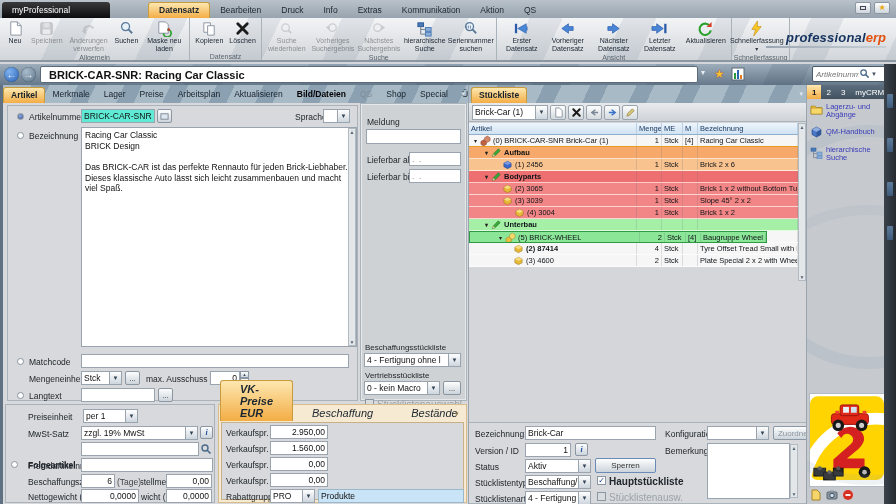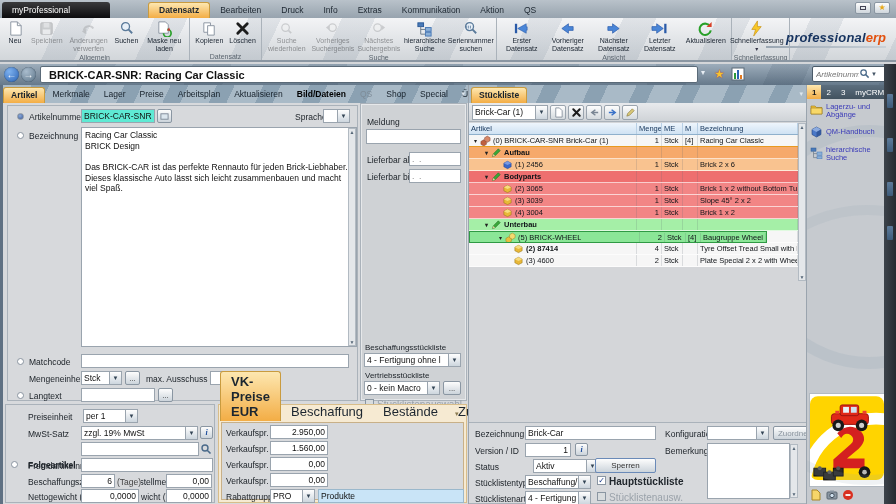--- a/index.html
+++ b/index.html
@@ -79,21 +79,21 @@
   #sideBar::before{content:"";position:absolute;left:-60px;top:40px;width:220px;height:220px;border:12px solid rgba(140,160,180,.18);border-radius:50%;}
   #sideBar::after{content:"";position:absolute;left:-80px;top:120px;width:260px;height:260px;border:10px solid rgba(140,160,180,.14);border-radius:50%;}
   #dockStrip{position:absolute;left:884px;top:64px;width:12px;height:440px;background:linear-gradient(90deg,#3c434b,#252a30);}
   #dockStrip i{display:block;width:6px;height:14px;margin:30px auto 0;background:linear-gradient(#5d7b9a,#3d5b7a);border-radius:1px;}
   .gbox{position:absolute;border:1px solid #aab2ba;background:#d7d9dc;}
   .subpanel{position:absolute;border:1px solid #aab2ba;background:#cfd2d5;box-shadow:0 0 0 1px #e6e8ea inset;}
   textarea.bigtxt{position:absolute;background:#fff;border:1px solid #9aa4ae;font-size:8.5px;color:#111;padding:2px 3px;resize:none;outline:none;white-space:pre-wrap;line-height:1.25;}
   .sbarv{position:absolute;width:8px;background:#e4e7ea;border:1px solid #b2bac2;display:flex;flex-direction:column;justify-content:space-between;align-items:center;font-size:5px;color:#567;}
   
   .ftabs{position:absolute;display:flex;align-items:flex-end;height:16px;}
-  .ftab{padding:2px 10px;font-size:13px;color:#1c2630;}
+  .ftab{padding:2px 19px;font-size:11px;color:#1c2630;font-style:italic;}
   .ftab.active{background:linear-gradient(#fde7b0,#f3ad45);border:1px solid #c99b3f;border-bottom:none;border-radius:3px 3px 0 0;font-weight:bold;}
   
   .bomtoolbar{position:absolute;left:0;top:18px;right:0;height:19px;background:linear-gradient(#e8eaed,#cfd3d7);border-bottom:1px solid #aab2ba;display:flex;align-items:center;padding-left:3px;gap:2px;}
   .tbtn{width:16px;height:15px;background:linear-gradient(#fdfdfd,#d4dade);border:1px solid #9aa4ae;border-radius:2px;display:flex;align-items:center;justify-content:center;}
   .tbtn svg{width:11px;height:11px;}
   .bomhead{position:absolute;left:0;top:38px;width:329px;height:12px;background:linear-gradient(#eef5fc,#cfe2f3);border-bottom:1px solid #8fb0cc;display:grid;grid-template-columns:168px 25px 21px 15px 1fr;font-size:7.5px;color:#16365c;}
   .bomhead div{border-right:1px solid #b8cfe4;padding:1px 2px;overflow:hidden;white-space:nowrap;}
   #bomRows{position:absolute;left:0;top:50px;width:329px;background:#7dd3fc;}
   .brow{display:grid;grid-template-columns:168px 25px 21px 15px 1fr;height:12px;font-size:7.5px;color:#101418;border-bottom:1px solid rgba(255,255,255,.65);}
   .brow>div{overflow:hidden;white-space:nowrap;border-right:1px solid rgba(90,100,110,.18);display:flex;align-items:center;padding:0 2px;}
@@ -651,21 +651,21 @@
               </svg>
             </span>
             <span class="atext">(3) 3039</span>
           </div>
           <div class="c-menge">1</div>
           <div class="c-me">Stck</div>
           <div class="c-m"></div>
           <div class="c-bez">Slope 45° 2 x 2</div>
         </div>
         <div class="brow bg-red-item">
-          <div class="c-art" style="padding-left: 24px;">
+          <div class="c-art" style="padding-left: 36px;">
             <span class="exp none">▾</span>
             <span class="tic">
               <svg viewBox="0 0 12 12">
                 <path d="M2 4.5L6 2.5l4 2v4L6 10.5l-4-2z" fill="#e8b838" stroke="#8a6a10" stroke-width=".5"></path>
                 <path d="M2 4.5L6 2.5l4 2L6 6.5z" fill="#f6dc80"></path>
               </svg>
             </span>
             <span class="atext">(4) 3004</span>
           </div>
           <div class="c-menge">1</div>
@@ -759,21 +759,21 @@
         <span>▼</span>
       </div>
 
     <div class="gbox" style="left:0;top:337px;width:338px;height:82px;border-left:none;border-right:none;"></div>
     <span class="lbl" style="left:6px;top:344px;">Bezeichnung</span>
     <input class="inp" style="left: 56px; top: 341px; width: 131px;" value="Brick-Car">
     <span class="lbl" style="left:6px;top:361px;">Version / ID</span>
     <input class="inp ra" style="left: 56px; top: 358px; width: 46px;" value="1">
     <span class="ibtn" style="left:106px;top:358px;">i</span>
     <span class="lbl" style="left:6px;top:377px;">Status</span>
-    <div class="sel" style="left:56px;top:374px;width:66px;margin-left:8px;">
+    <div class="sel" style="left:56px;top:374px;width:66px;">
         <span class="sv">Aktiv</span>
         <span class="da">▼</span>
       </div>
     <div class="btn3" style="left:126px;top:373px;width:61px;height:15px;border-color:#6a8ab8;">Sperren</div>
     <span class="lbl" style="left:6px;top:393px;">Stücklistentyp</span>
     <div class="sel" style="left:56px;top:390px;width:66px;">
         <span class="sv">Beschaffung/Fer</span>
         <span class="da">▼</span>
       </div>
     <span class="cb" style="left:128px;top:391px;">✓</span>

